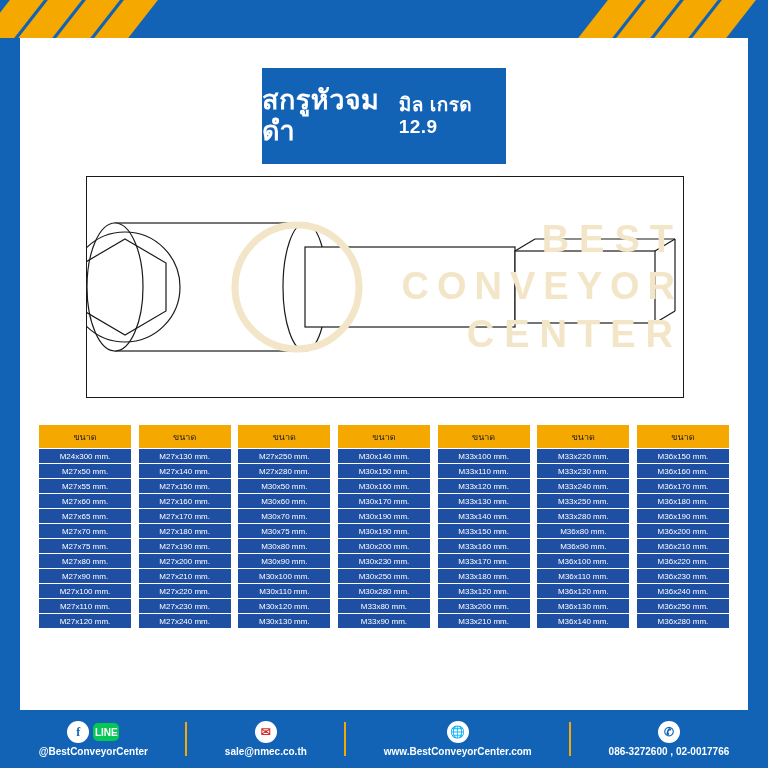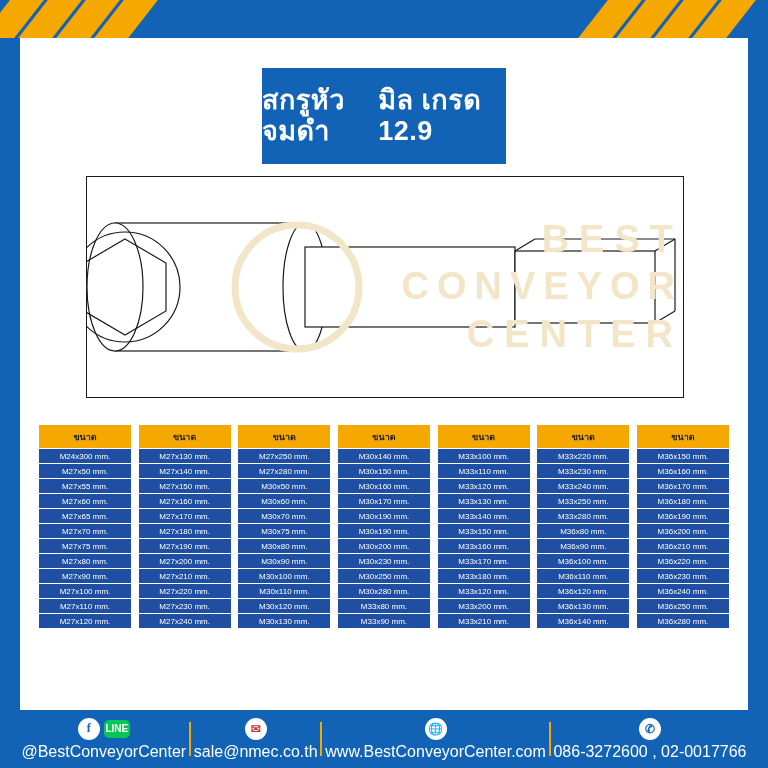--- a/index.html
+++ b/index.html
@@ -22,60 +22,60 @@
   }
   
   .title-badge{
     position:absolute;left:262px;top:68px;width:244px;height:96px;
     background:#1263b5;
     display:flex;flex-direction:row;align-items:center;justify-content:center;
     color:#ffffff;
     line-height:1.15;
   }
   .title-badge .l1{font-size:27px;font-weight:bold;letter-spacing:.5px;}
-  .title-badge .l2{font-size:27px;font-weight:bold;letter-spacing:.5px;}
+  .title-badge .l2{font-size:19px;font-weight:bold;letter-spacing:.5px;}
   
   .img-box{
     position:absolute;left:86px;top:176px;width:596px;height:220px;
     border:1px solid #1a1a1a;background:#fff;overflow:hidden;
   }
   .wm{
     position:absolute;left:0;top:0;width:596px;height:220px;
     display:flex;flex-direction:column;align-items:flex-end;justify-content:center;
     color:#f3e6c8;font-weight:bold;letter-spacing:10px;
     font-size:38px;line-height:1.25;pointer-events:none;
   }
   .wm .wm2{letter-spacing:8px;}
   
   .tables{
     position:absolute;left:38px;top:424px;width:692px;
     display:flex;justify-content:space-between;
   }
   .tbl{width:94px;}
   .tbl .head{
-    background:#f5a800;color:#1a1a1a;font-size:9px;font-weight:bold;
+    background:#f5a800;color:#1a1a1a;font-size:9px;font-weight:normal;
     text-align:center;padding:5px 0 4px;border:1px solid #ffffff;
   }
   .tbl .cell{
     background:#1f4fa3;color:#ffffff;font-size:8px;text-align:center;
     padding:2.5px 0;border:1px solid #ffffff;border-top:none;
     white-space:nowrap;
   }
   .tbl .cell:nth-child(even){background:#1f4fa3;}
   
   .footer{
     position:absolute;left:0;bottom:0;width:768px;height:58px;
     background:#1263b5;display:flex;align-items:center;
   }
   .footer-inner{
     position:absolute;left:20px;bottom:0;width:728px;height:58px;
     display:flex;align-items:center;justify-content:space-around;
   }
   .fitem{display:flex;flex-direction:column;align-items:center;gap:3px;color:#fff;}
-  .fitem .ftxt{font-size:16px;font-weight:normal;}
+  .fitem .ftxt{font-size:10px;font-weight:bold;}
   .ficons{display:flex;align-items:center;gap:4px;}
   .circ{
     width:22px;height:22px;border-radius:50%;display:flex;align-items:center;
     justify-content:center;font-size:12px;font-weight:bold;
   }
   .fb{background:#ffffff;color:#1263b5;font-family:"Liberation Serif",serif;}
   .line{background:#06c755;color:#ffffff;font-size:10px;border-radius:5px;width:26px;height:18px;}
   .mail{background:#ffffff;color:#d32f2f;}
   .glob{background:#ffffff;color:#1263b5;}
   .phone{background:#ffffff;color:#1263b5;}

